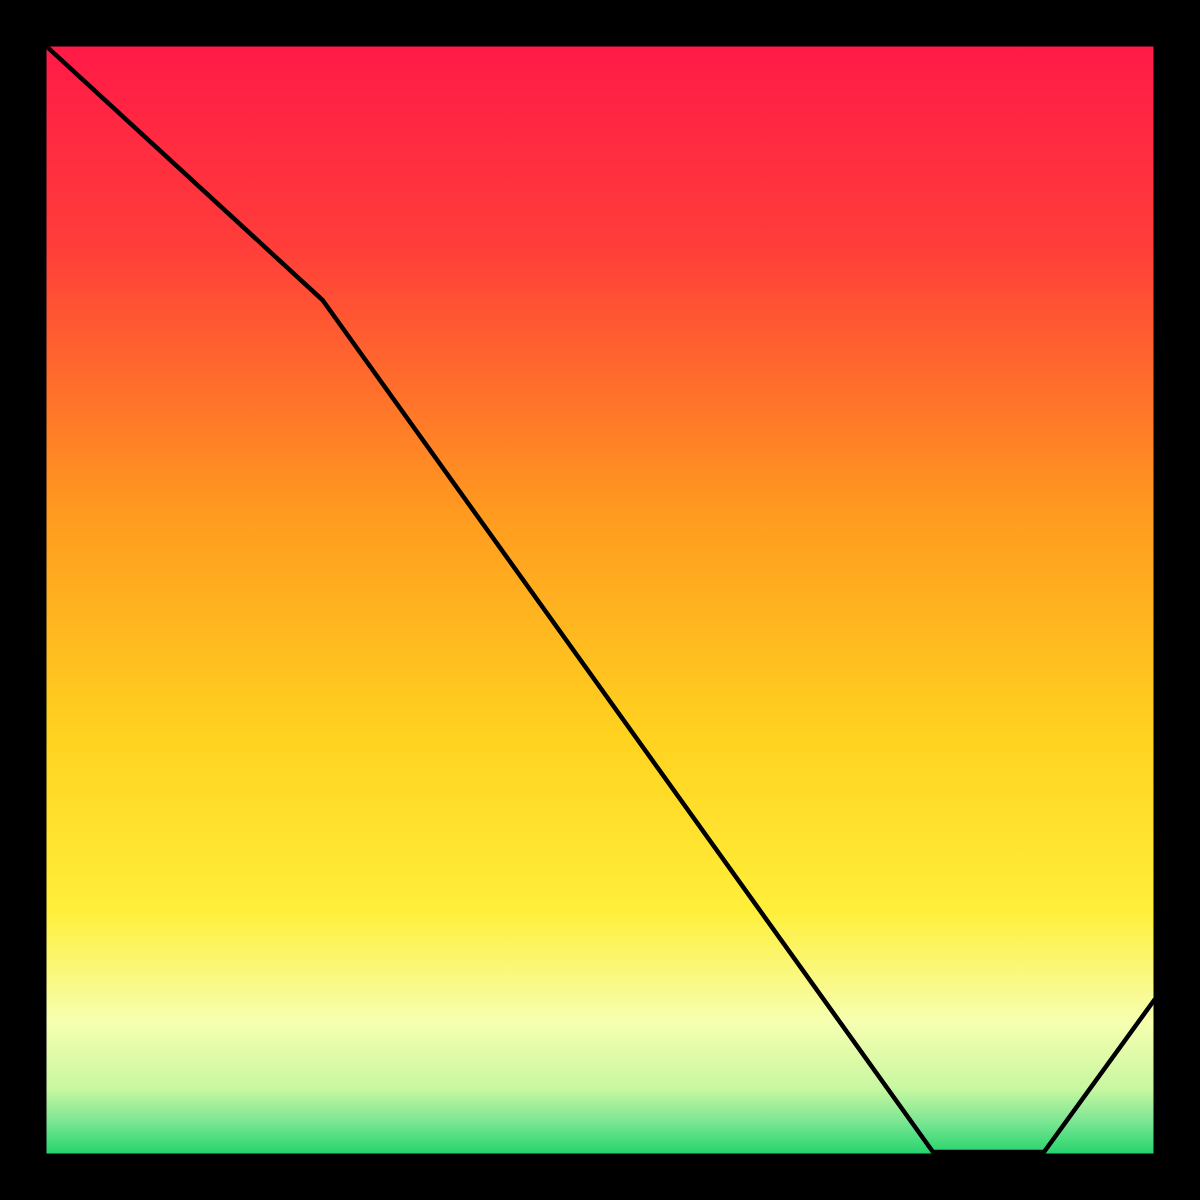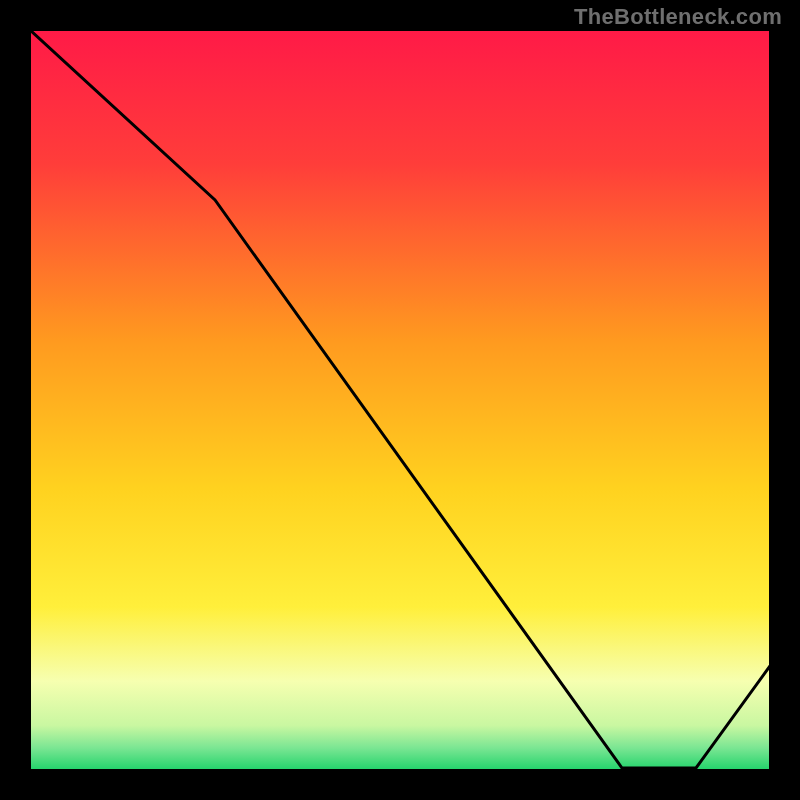--- a/index.html
+++ b/index.html
@@ -46,21 +46,20 @@
     font-weight: 700;
     letter-spacing: -0.5px;
     user-select: none;
   }
 </style>
 </head>
 <body>
 
 <div class="frame">
 
-  <div class="watermark">TheBottleneck.com</div>
 
   <div class="plot-area">
     <svg viewBox="0 0 740 740" preserveAspectRatio="none">
       <defs>
         <linearGradient id="bg-grad" x1="0" y1="0" x2="0" y2="1">
           <stop offset="0%" stop-color="#ff1a47"></stop>
           <stop offset="18%" stop-color="#ff3d3a"></stop>
           <stop offset="42%" stop-color="#ff9a1f"></stop>
           <stop offset="62%" stop-color="#ffd21f"></stop>
           <stop offset="78%" stop-color="#ffef3b"></stop>

